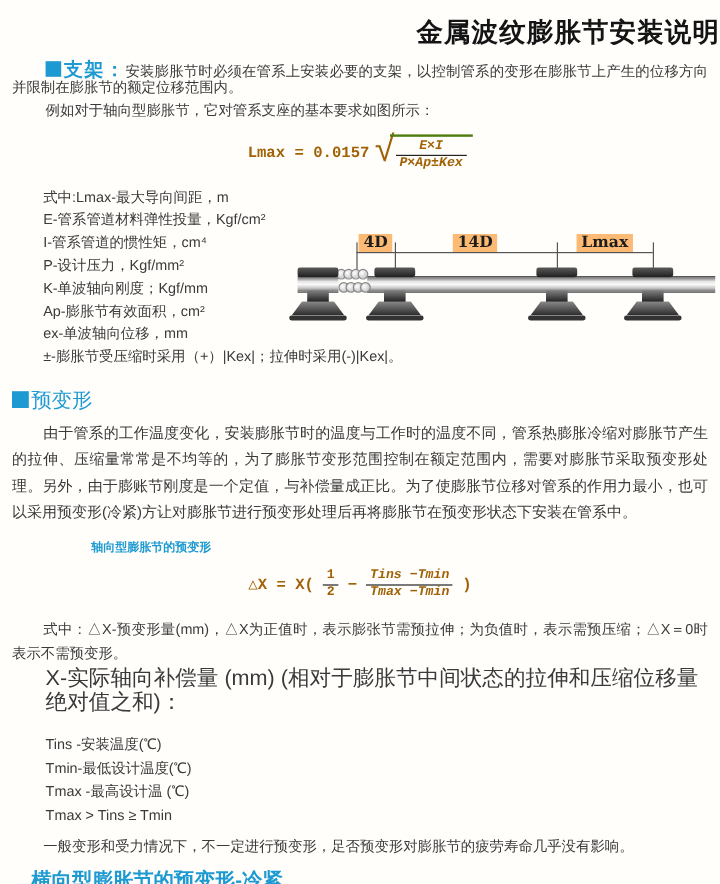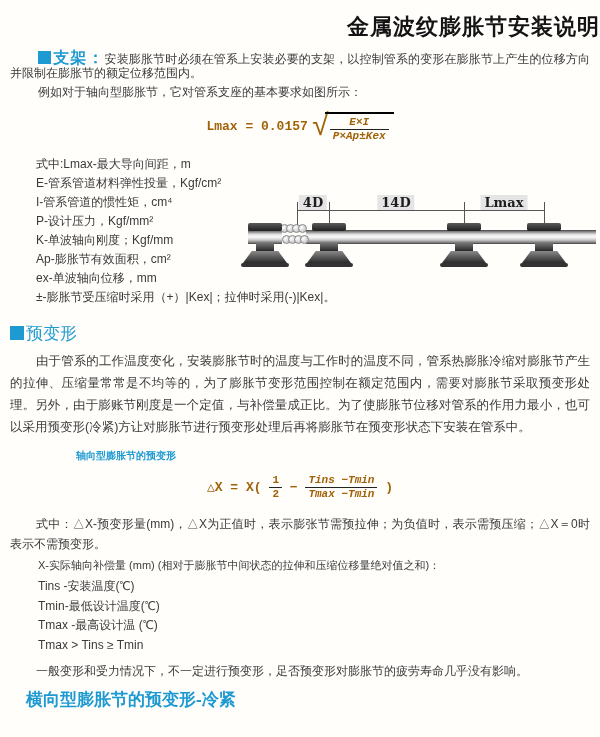--- a/index.html
+++ b/index.html
@@ -16,31 +16,31 @@
   .h-support{color:var(--accent);font-size:16px;font-weight:bold;letter-spacing:1px;}
   .p-example{text-indent:28px;line-height:20px;margin-top:2px;}
 
   
   .formula{text-align:center;font-family:Liberation Mono, monospace;font-weight:bold;color:#a16207;}
   .f1{margin-top:8px;height:36px;font-size:13px;}
   .frac{display:inline-flex;flex-direction:column;vertical-align:middle;text-align:center;font-size:11px;line-height:13px;font-weight:bold;}
   .frac .fn{border-bottom:1px solid #222;padding:0 3px;}
   .frac .fd{padding:0 3px;}
   .radical{font-size:30px;font-weight:normal;vertical-align:middle;margin:0 -5px 0 4px;}
-  .rad-body{display:inline-block;vertical-align:middle;border-top:2px solid #000000;padding:2px 5px 0;}
+  .rad-body{display:inline-block;vertical-align:middle;border-top:2px solid #4d7c0f;padding:2px 5px 0;}
   .it{font-style:italic;}
 
   
   .defs{margin:9px 0 0 36px;font-size:12px;line-height:19px;position:relative;z-index:2;}
   .defs .mid{}
   .diagram{position:absolute;left:248px;top:194px;width:348px;height:94px;z-index:1;}
   .dim-line{position:absolute;left:49px;top:16px;width:247px;border-top:1px solid #555;}
   .tick{position:absolute;top:8px;height:28px;border-left:1px solid #555;}
   .t1{left:49px}.t2{left:81px}.t3{left:216px}.t4{left:296px}
-  .dim-label{position:absolute;top:1px;font-family:"DejaVu Serif",serif;font-weight:bold;font-size:13px;color:#1c1c1c;background:#e5e5e5;padding:0 4px;transform:translateX(-50%);}
+  .dim-label{position:absolute;top:1px;font-family:"DejaVu Serif",serif;font-weight:bold;font-size:13px;color:#1c1c1c;background:#fdba74;padding:0 4px;transform:translateX(-50%);}
   .dl1{left:65px}.dl2{left:148px}.dl3{left:256px}
   .pipe{position:absolute;top:36px;height:12px;border-top:1px solid #555;border-bottom:1px solid #555;
         background:linear-gradient(#6e6e6e,#e6e6e6 30%,#fafafa 50%,#c9c9c9 75%,#6e6e6e);}
   .pipe.stub{left:0;width:34px;}
   .pipe.main{left:58px;width:290px;}
   .coil{position:absolute;width:7px;height:7px;border-radius:50%;border:1px solid #888;
         background:radial-gradient(circle at 35% 35%,#fff,#b3b3b3);}
   .support{position:absolute;top:28px;width:46px;height:46px;}
   .s1{left:-6px}.s2{left:58px}.s3{left:193px}.s4{left:273px}
   .clamp{position:absolute;left:6px;top:1px;width:34px;height:8px;background:linear-gradient(#5a5a5a,#1f1f1f);border-radius:2px;}
@@ -49,21 +49,21 @@
         clip-path:polygon(20% 0,80% 0,100% 100%,0 100%);}
   .foot{position:absolute;left:-1px;top:41px;width:48px;height:4px;background:#333;border-radius:2px;}
 
   
   .h-sec2{margin:15px 10px 0;color:var(--accent);font-size:17px;font-weight:normal;}
   .h-sec2 .sq{width:14px;height:14px;}
   .p-predeform{margin-top:5px;text-indent:26px;line-height:22px;font-size:12.5px;}
   .h-axial{margin:11px 0 0 76px;color:var(--accent);font-size:10px;font-weight:bold;}
   .f2{margin-top:11px;font-size:13px;height:32px;}
   .p-axdesc{margin-top:8px;text-indent:26px;line-height:20px;}
-  .ln-x{margin:1px 10px 2px 38px;font-size:11px;line-height:20px;}
+  .ln-x{margin:1px 10px 16px 38px;font-size:18px;line-height:20px;}
   .temps{margin:0 0 0 38px;font-size:12px;line-height:19.5px;}
   .p-note{text-indent:26px;line-height:20px;margin-top:6px;}
   .h-lateral{margin:7px 0 0 26px;color:var(--accent);font-size:17px;font-weight:bold;}
 </style>
 </head>
 <body>
 
 <h1 class="title">金属波纹膨胀节安装说明</h1>
 
 <p class="para p-first"><span class="sq"></span><span class="h-support">支架：</span><span>安装膨胀节时必须在管系上安装必要的支架，以控制管系的变形在膨胀节上产生的位移方向并限制在膨胀节的额定位移范围内。</span></p>

